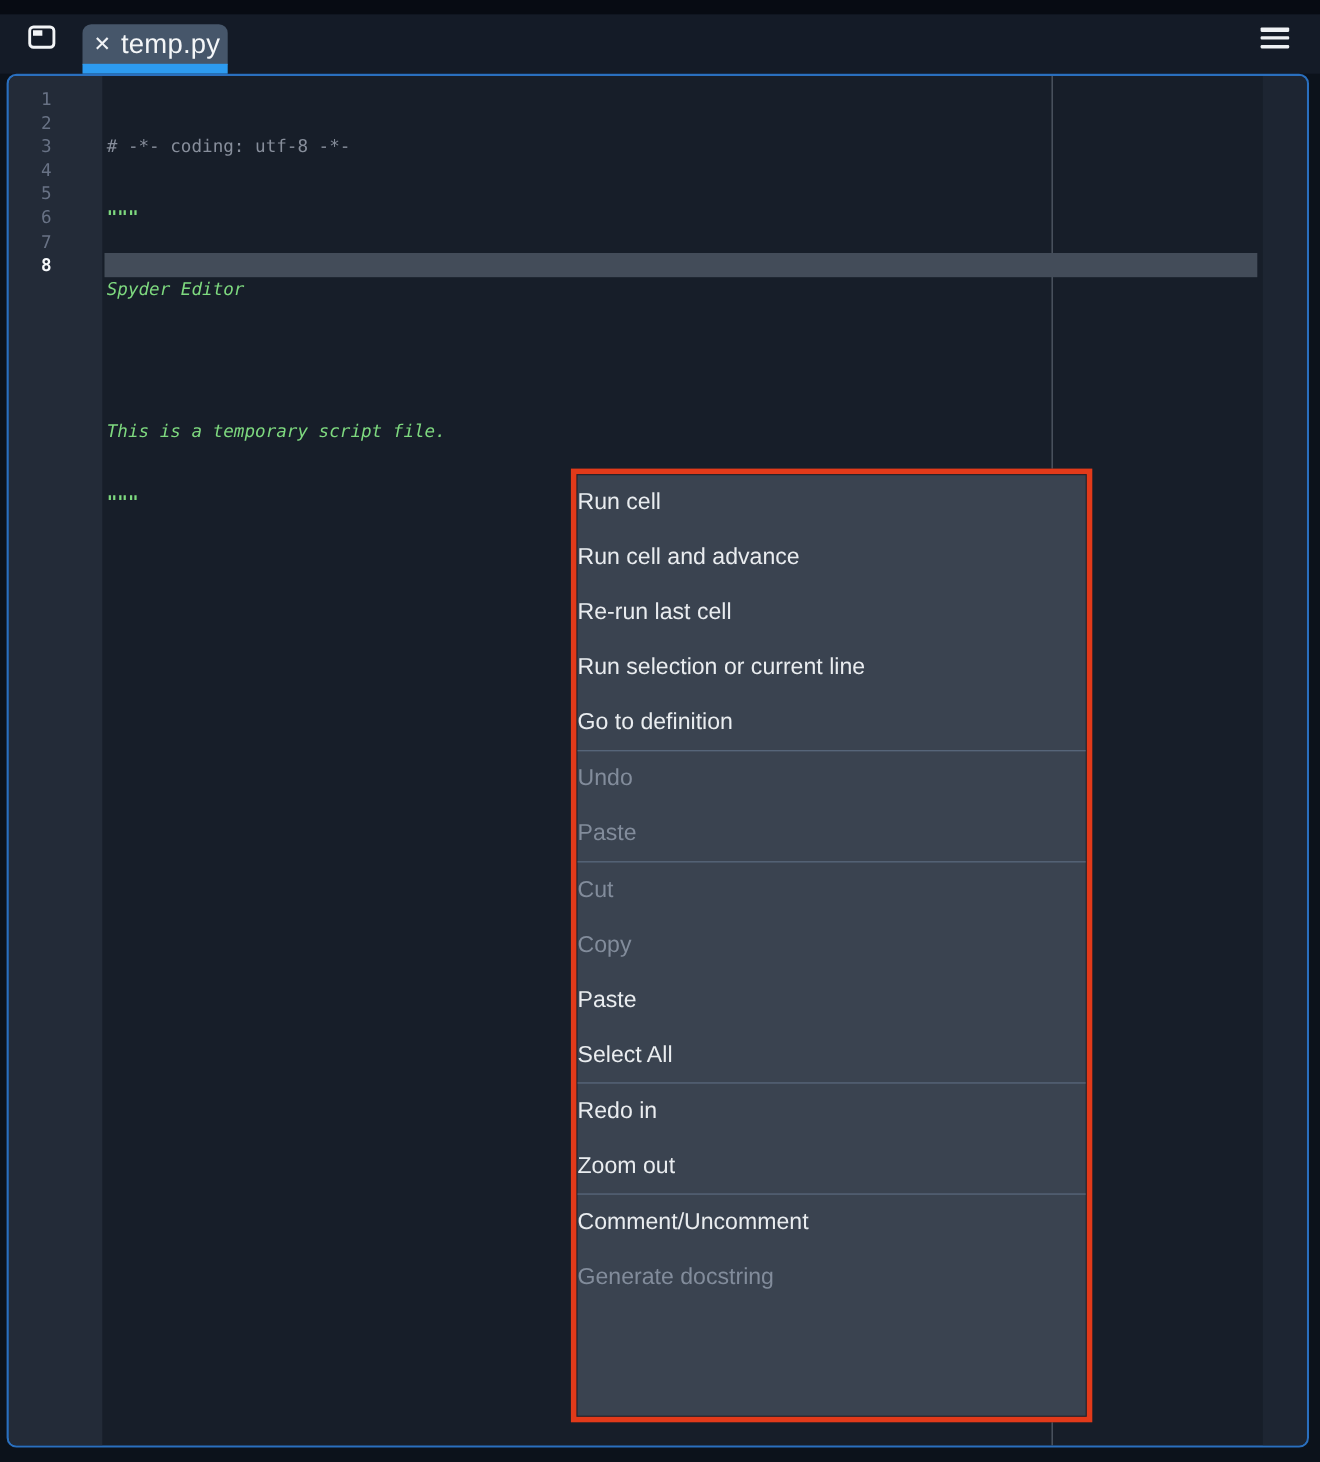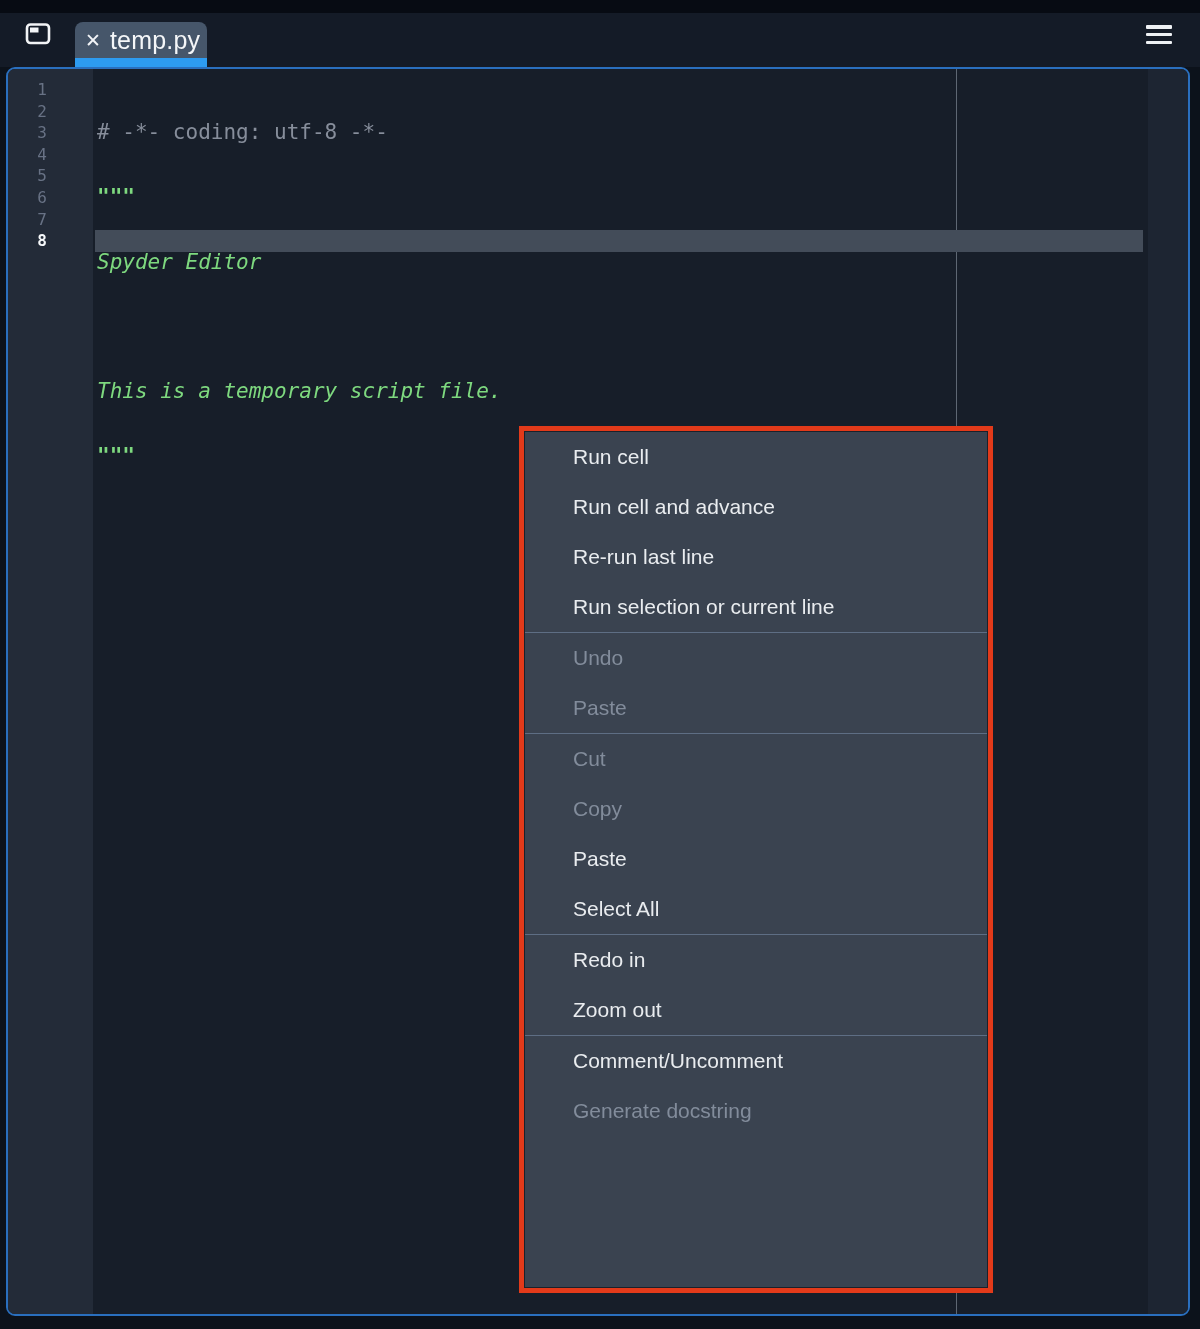--- a/index.html
+++ b/index.html
@@ -79,21 +79,21 @@
     position: absolute; left: 948px; top: 0; width: 1px; height: 100%;
     background: rgba(165,175,190,0.5);
   }
   .current-line-highlight {
     position: absolute; left: 87px; top: 161px; width: 1048px; height: 22px;
     background: #434c59;
   }
   .code-area {
     position: absolute; left: 89px; top: 10px; right: 42px;
     font-family: "DejaVu Sans Mono", monospace;
-    font-size: 21px; line-height: 21.6px;
+    font-size: 16px; line-height: 21.6px;
     white-space: pre;
   }
   .code-line { height: 21.6px; min-height: 21.6px; }
   .t-comment { color: #878e9b; }
   .t-string { color: #7ed97f; font-weight: bold; }
   .t-string-italic { color: #7ed97f; font-weight: normal; font-style: italic; }
 
   
   .annotation-box {
     position: absolute; left: 511px; top: 357px; width: 474px; height: 867px;
@@ -103,21 +103,20 @@
     padding: 1px;
   }
   .context-menu {
     width: 100%; height: 100%;
     background: #3a4350;
     box-sizing: border-box;
   }
   .menu-item {
     height: 50px;
     display: flex; align-items: center;
-    padding-left: 48px;
     font-size: 21px;
     color: #e9ecef;
     cursor: pointer;
     white-space: nowrap;
   }
   .menu-item.disabled { color: #828c9b; cursor: default; }
   .menu-separator { height: 1px; background: #5e6e84; }
 </style>
 </head>
 <body>
@@ -175,22 +174,23 @@
     <div class="code-line t-string">"""</div>
     <div class="code-line"></div>
     <div class="code-line"></div>
   </div>
 
   <div class="annotation-box">
     <div class="context-menu">
 
       <div class="menu-item">Run cell</div>
       <div class="menu-item">Run cell and advance</div>
-      <div class="menu-item">Re-run last line</div>
+      <div class="menu-item">Re-run last cell</div>
       <div class="menu-item">Run selection or current line</div>
+      <div class="menu-item">Go to definition</div>
 
       <div class="menu-separator"></div>
 
       <div class="menu-item disabled">Undo</div>
       <div class="menu-item disabled">Paste</div>
 
       <div class="menu-separator"></div>
 
       <div class="menu-item disabled">Cut</div>
       <div class="menu-item disabled">Copy</div>

